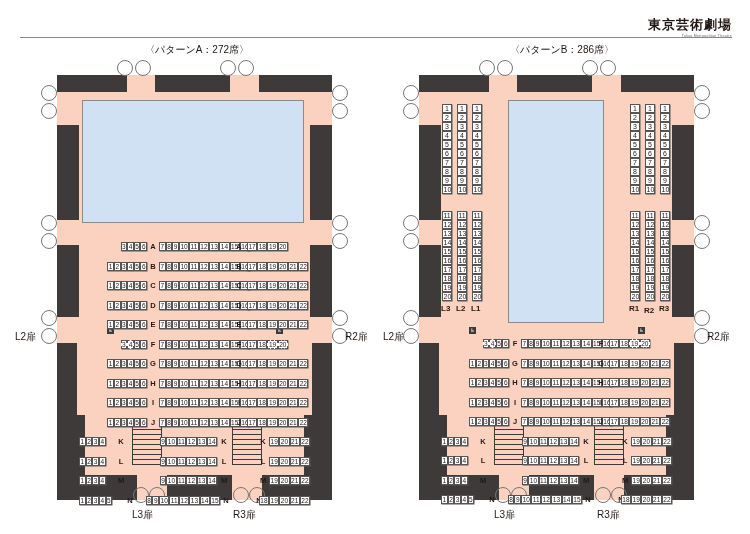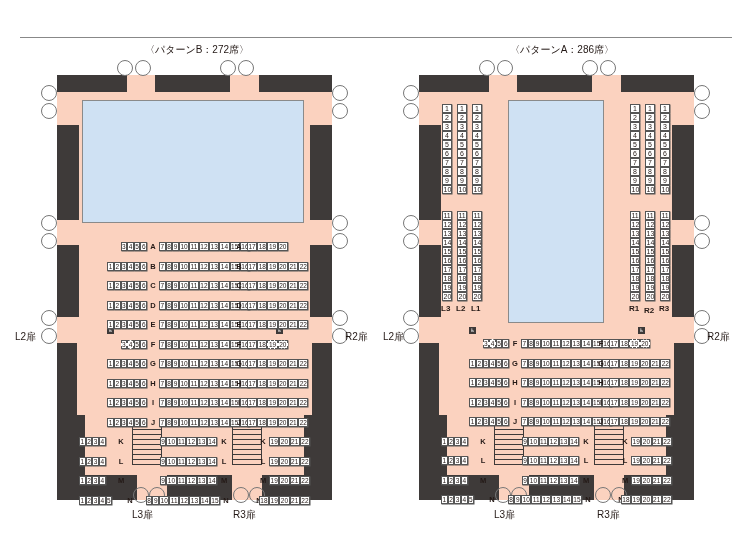--- a/index.html
+++ b/index.html
@@ -29,25 +29,29 @@
   .col .seat { width: 10px; height: 9px; margin: 0; font-size: 7px; }
   .col-label { position: absolute; font-size: 8px; font-weight: bold; }
   .wc-icon { position: absolute; width: 7px; height: 7px; background: #3e3a39; color: #fff; font-size: 5px; text-align: center; line-height: 7px; }
   .stairs { position: absolute; border-left: 1.2px solid #3e3a39; border-right: 1.2px solid #3e3a39;
     background: repeating-linear-gradient(to bottom, #fbd2bf 0, #fbd2bf 4px, #3e3a39 4px, #3e3a39 5px); }
 </style>
 </head>
 <body>
 
 <div class="header">
+  <div class="logo">
+    <div class="main">東京芸術劇場</div>
+    <div class="sub">Tokyo Metropolitan Theatre</div>
+  </div>
 </div>
 <div class="rule"></div>
 
-<div class="ptitle" style="left:145px;">〈パターンB：272席〉</div>
-<div class="ptitle" style="left:510px;">〈パターンA：286席〉</div>
+<div class="ptitle" style="left:145px;">〈パターンA：272席〉</div>
+<div class="ptitle" style="left:510px;">〈パターンB：286席〉</div>
 
 <div class="plan" id="planA" style="left:57px;">
     <div class="fill" style="left:0;top:0;width:275px;height:425px;"></div>
     <div class="wall" style="left:0;top:0;width:70px;height:17px;"></div>
     <div class="wall" style="left:98px;top:0;width:75px;height:17px;"></div>
     <div class="wall" style="left:202px;top:0;width:73px;height:17px;"></div>
     <div class="wall" style="left:0;top:50px;width:22px;height:95px;"></div>
     <div class="wall" style="left:253px;top:50px;width:22px;height:95px;"></div>
     <div class="wall" style="left:0;top:170px;width:22px;height:72px;"></div>
     <div class="wall" style="left:253px;top:170px;width:22px;height:72px;"></div>

